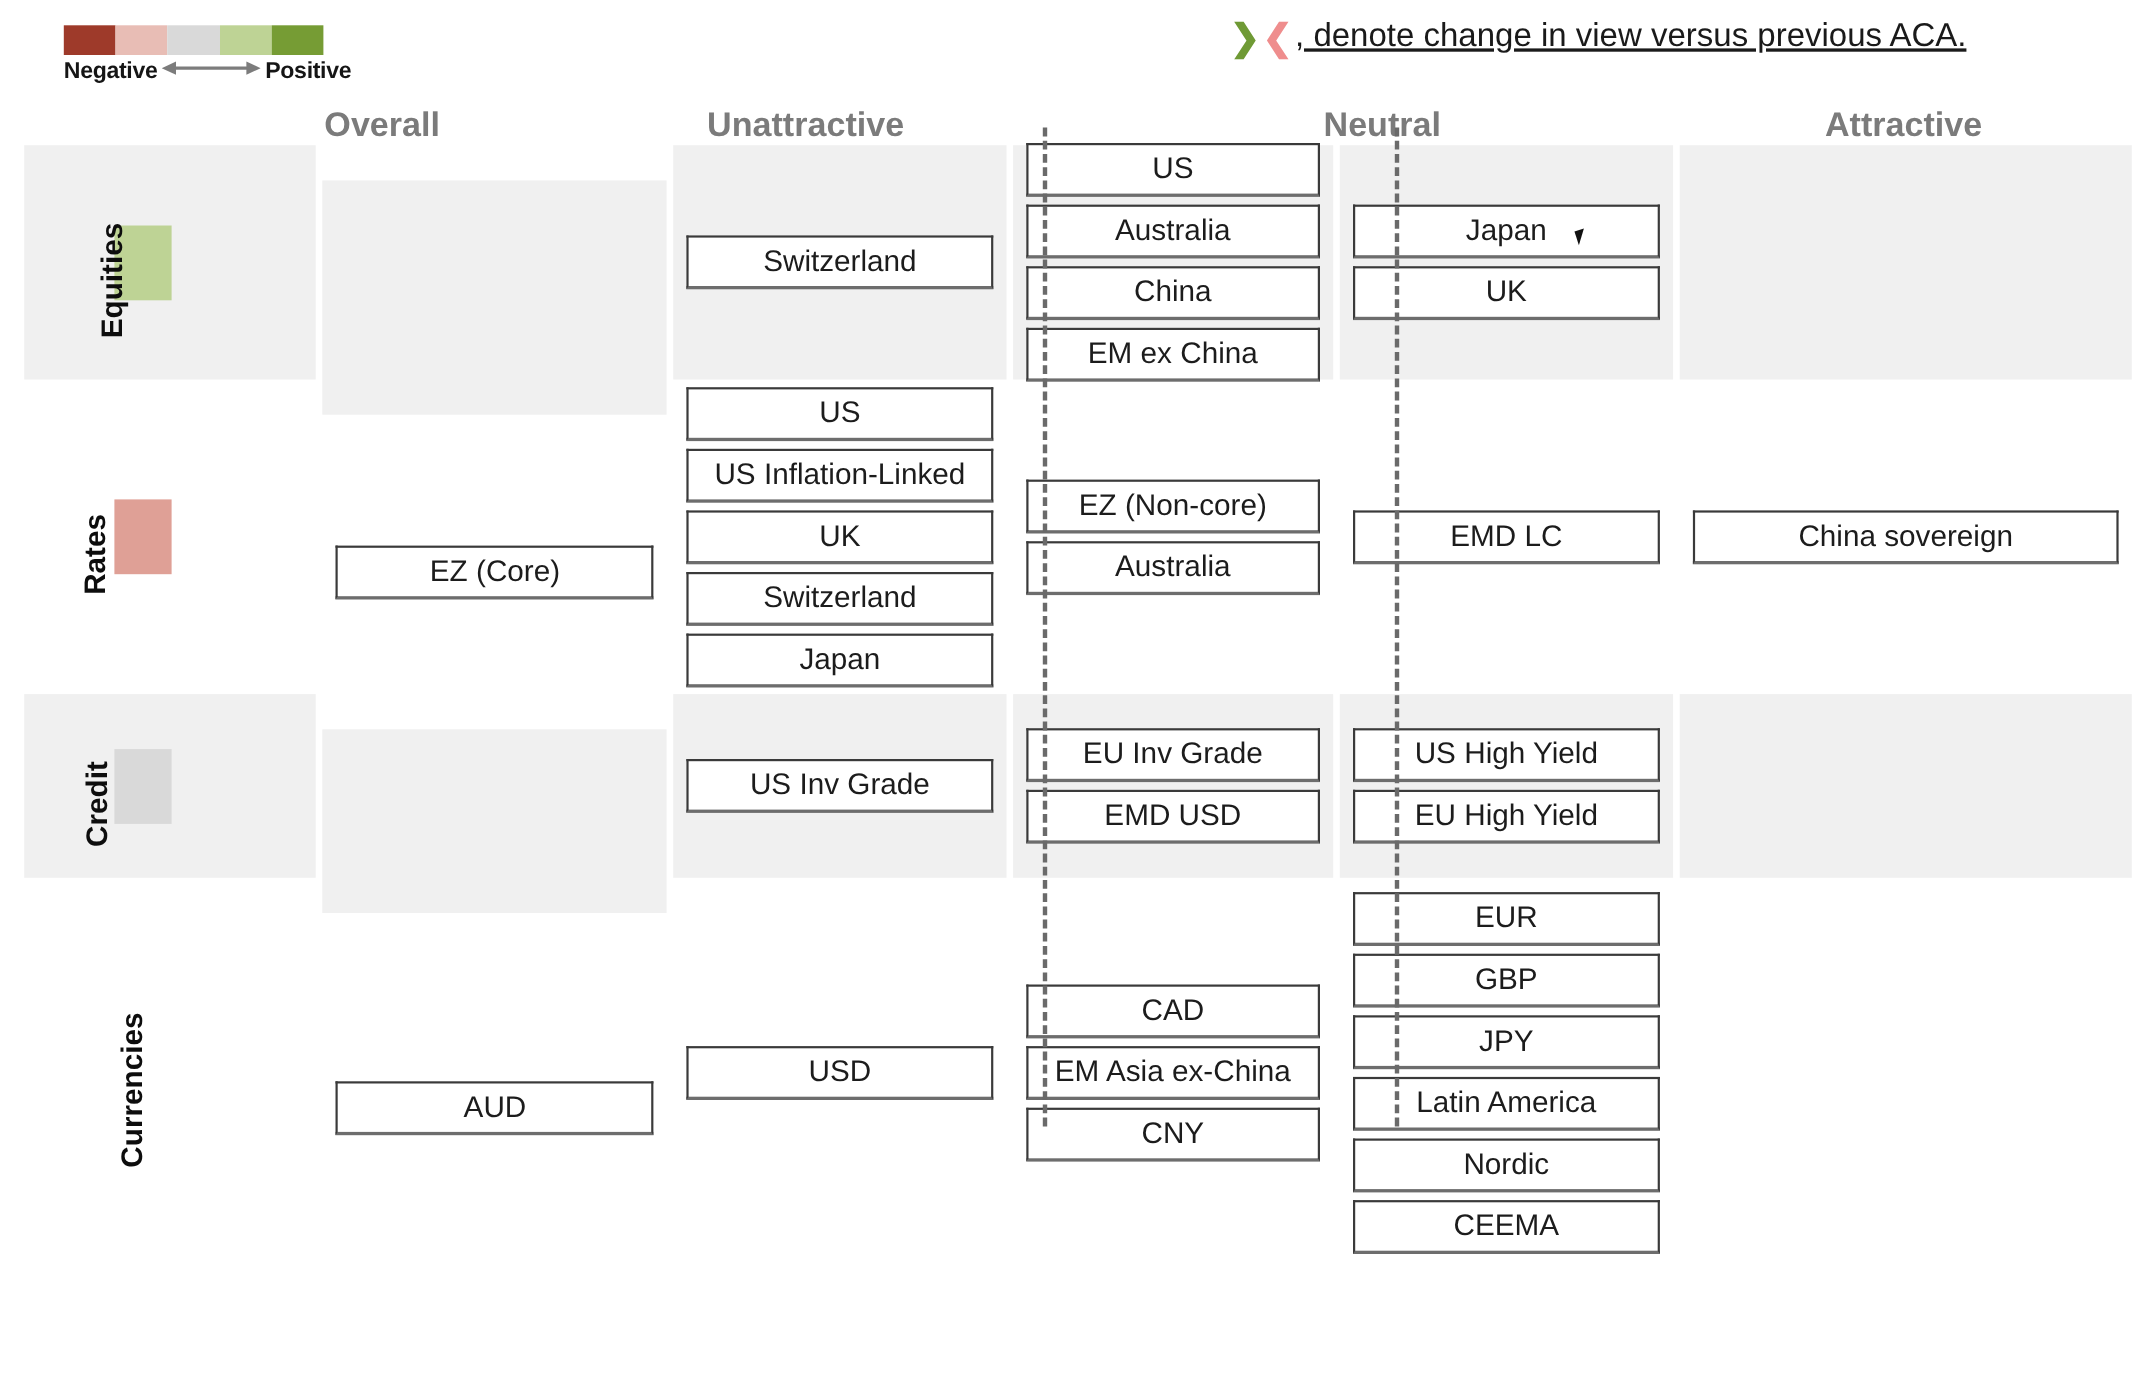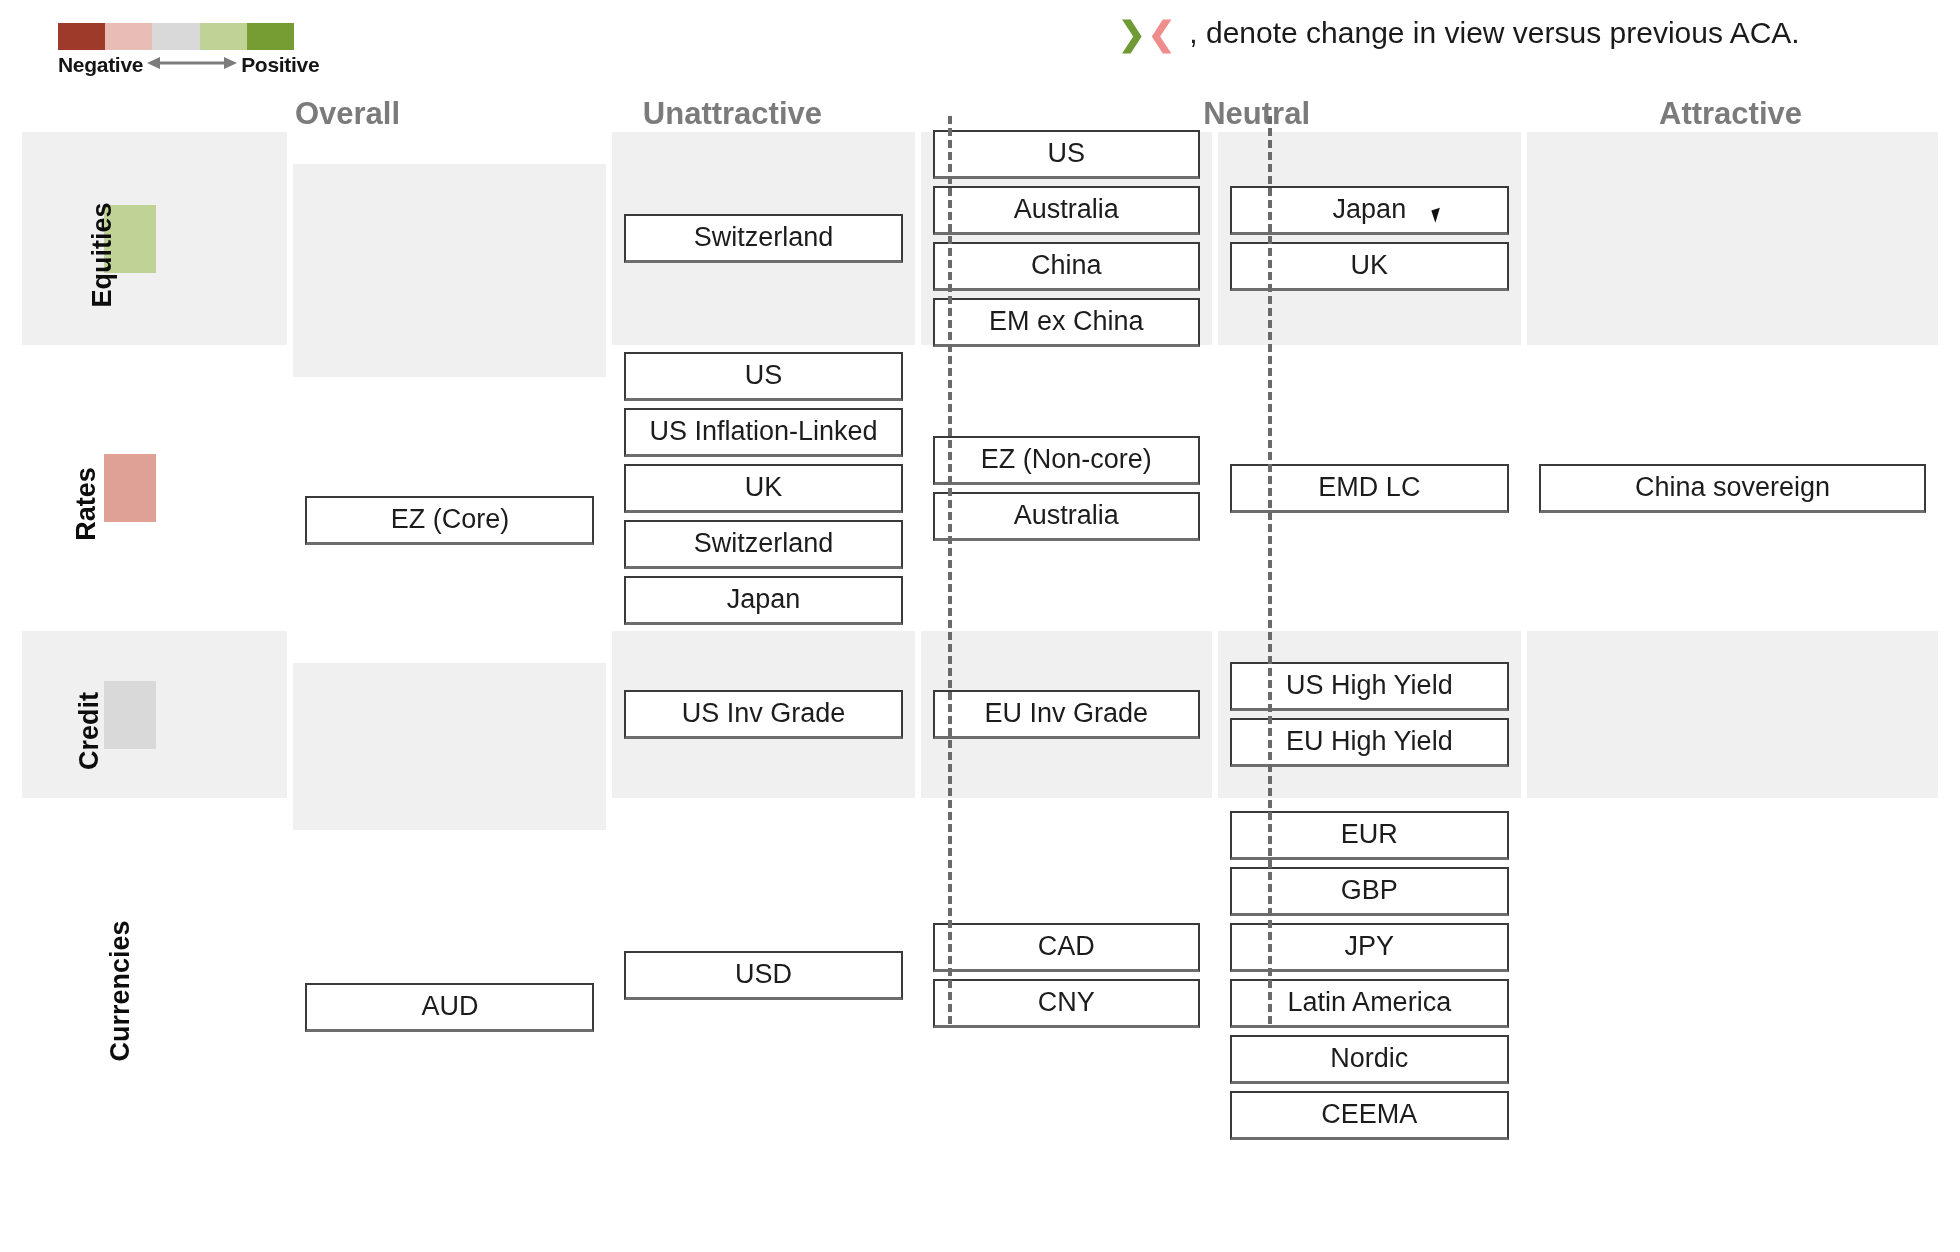--- a/index.html
+++ b/index.html
@@ -25,21 +25,21 @@
 
   
   #change-legend {
     position: absolute; left: 1118px; top: 16px;
     display: flex; align-items: center;
     font-size: 30px; color: #1a1a1a; white-space: nowrap;
   }
   #change-legend .chev { font-size: 33px; font-weight: bold; line-height: 1; }
   #change-legend .chev-up { color: #6f9a35; margin-right: 2px; }
   #change-legend .chev-down { color: #ef8d8d; margin-right: 0px; }
-  #change-legend .note-text { margin-left: 14px; }
+  #change-legend .note-text { margin-left: 2px; text-decoration: underline; }
 
   
   .col-head {
     position: absolute; top: 96px;
     font-size: 31px; font-weight: bold; color: #7b7b7b;
     text-align: right; white-space: nowrap;
   }
 
   
   #grid { position: absolute; left: 22px; top: 132px; width: 1916px; }
@@ -232,20 +232,21 @@
         </div>
         <div class="cell c-gap1"></div>
         <div class="cell c-unattr">
           <div class="box-stack">
             <div class="item-box">US Inv Grade</div>
           </div>
         </div>
         <div class="cell c-neutral">
           <div class="box-stack">
             <div class="item-box">EU Inv Grade</div>
+            <div class="item-box">EMD USD</div>
           </div>
         </div>
         <div class="cell c-attr">
           <div class="box-stack">
             <div class="item-box">US High Yield</div>
             <div class="item-box">EU High Yield</div>
           </div>
         </div>
         <div class="cell c-gap2"></div>
       </div>
@@ -260,20 +261,21 @@
           </div>
         </div>
         <div class="cell c-unattr">
           <div class="box-stack">
             <div class="item-box">USD</div>
           </div>
         </div>
         <div class="cell c-neutral">
           <div class="box-stack">
             <div class="item-box">CAD</div>
+            <div class="item-box">EM Asia ex-China</div>
             <div class="item-box">CNY</div>
           </div>
         </div>
         <div class="cell c-attr">
           <div class="box-stack">
             <div class="item-box">EUR</div>
             <div class="item-box">GBP</div>
             <div class="item-box">JPY</div>
             <div class="item-box">Latin America</div>
             <div class="item-box">Nordic</div>

